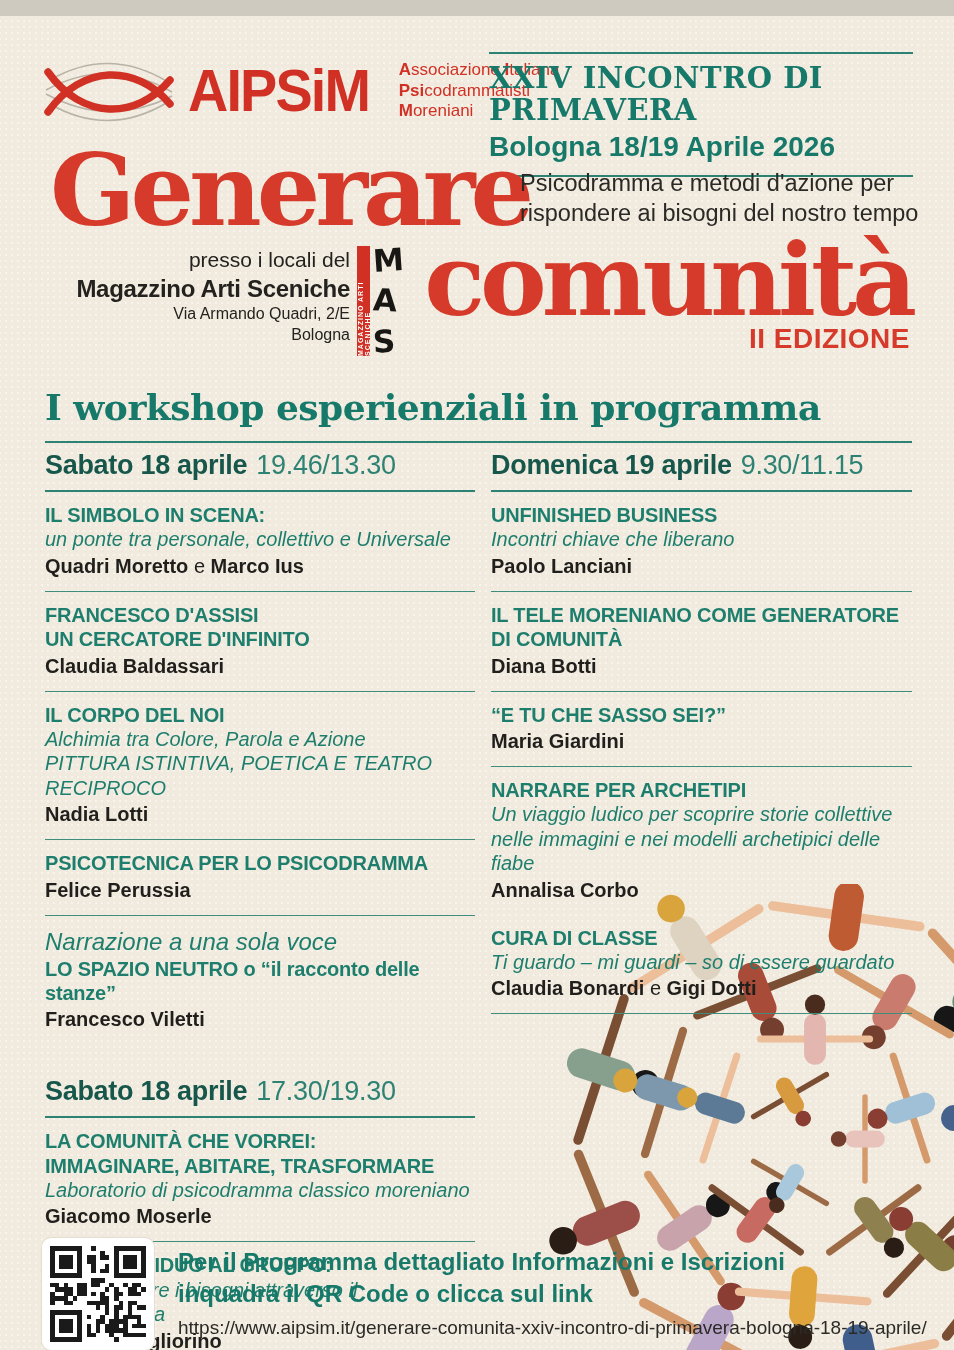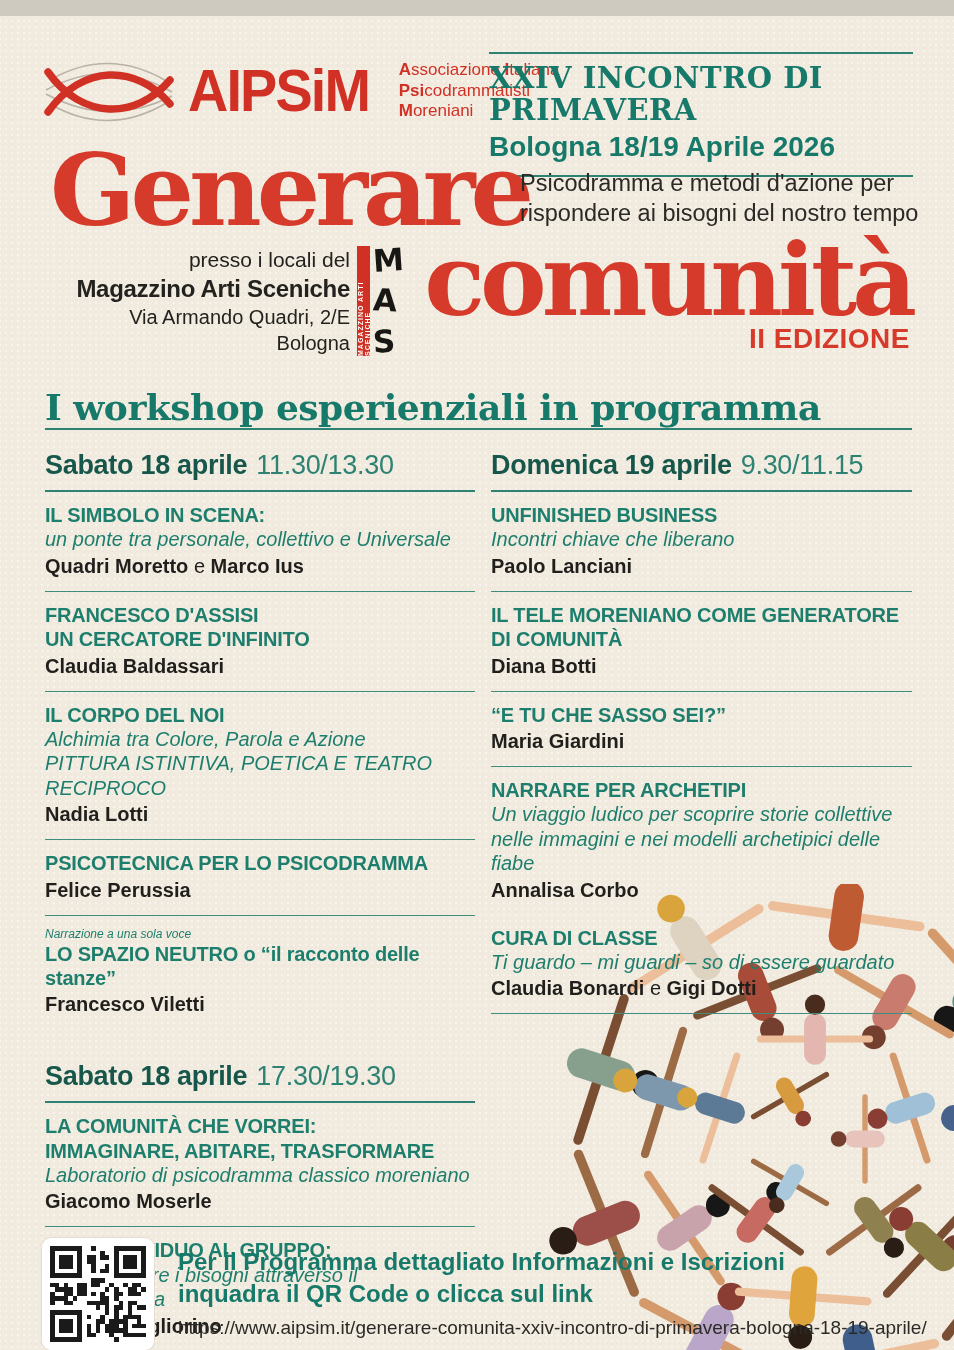--- a/index.html
+++ b/index.html
@@ -29,44 +29,44 @@
   .title-1{position:absolute;left:50px;top:124px;font-family:"DejaVu Serif",serif;font-weight:700;
     font-size:100px;line-height:1;color:#d63a2a;letter-spacing:-5px;}
   .title-2{position:absolute;right:42px;top:214px;font-family:"DejaVu Serif",serif;font-weight:700;
     font-size:100px;line-height:1;color:#d63a2a;letter-spacing:-5px;text-align:right;}
   .subtitle{position:absolute;left:520px;top:152px;font-size:23.5px;line-height:1.28;color:#2b2926;}
   .edition{position:absolute;right:44px;top:307px;font-size:28px;font-weight:700;color:#d63a2a;letter-spacing:0.5px;}
   
   .venue{position:absolute;left:58px;top:230px;width:292px;text-align:right;line-height:1.3;}
   .venue .v-intro{font-size:21px;}
   .venue .v-name{font-size:24px;font-weight:700;letter-spacing:-0.3px;}
-  .venue .v-addr,.venue .v-city{font-size:20px;}
+  .venue .v-addr,.venue .v-city{font-size:16px;}
   .mas{position:absolute;left:357px;top:230px;height:110px;display:flex;gap:3px;}
   .mas-strip{width:13px;background:#d13125;color:#fff;display:flex;align-items:center;justify-content:center;
     writing-mode:vertical-rl;transform:rotate(180deg);font-size:7px;font-weight:700;letter-spacing:1px;}
   .mas-letters{display:flex;flex-direction:column;justify-content:space-between;
     font-family:"DejaVu Sans",sans-serif;font-weight:800;font-size:31px;line-height:0.95;color:#191714;}
   .mas-letters span:nth-child(1){transform:rotate(-4deg);}
   .mas-letters span:nth-child(2){transform:rotate(3deg);}
   .mas-letters span:nth-child(3){transform:rotate(-3deg);}
   
   .program-head{position:absolute;left:45px;top:370px;width:867px;
     font-family:"DejaVu Serif",serif;font-weight:700;font-size:36px;color:#16796a;
-    letter-spacing:-0.5px;border-bottom:2.5px solid #2d8273;}
+    letter-spacing:-0.5px;padding-bottom:13px;border-bottom:2.5px solid #2d8273;}
   .col{position:absolute;top:434px;}
   .col-left{left:45px;width:430px;}
   .col-right{left:491px;width:421px;}
   .shead{display:flex;align-items:baseline;gap:9px;font-size:27px;letter-spacing:-0.3px;
     padding-bottom:9px;border-bottom:2px solid #2d8273;}
   .shead .day{font-weight:700;color:#17574b;}
   .shead .time{font-weight:400;color:#2d8273;}
   .shead.second{margin-top:32px;}
   .workshop{padding:11px 0 12px 0;border-bottom:1.5px solid #3f8d7d;}
   .workshop.last{border-bottom:none;}
-  .wpre{font-size:12px;font-style:italic;color:#1e7e6d;line-height:1.25;}
+  .wpre{font-size:24px;font-style:italic;color:#1e7e6d;line-height:1.25;}
   .wtitle{font-size:20px;font-weight:700;color:#1e7e6d;line-height:1.22;white-space:pre-line;letter-spacing:-0.2px;}
   .wsub{font-size:20px;font-style:italic;color:#1e7e6d;line-height:1.22;white-space:pre-line;}
   .wname{font-size:20px;font-weight:700;color:#211f1c;line-height:1.25;margin-top:2px;}
   .wname .sep{font-weight:400;}
   .wpre:empty,.wsub:empty{display:none;}
   
   .people-wrap{position:absolute;left:540px;top:868px;width:414px;height:482px;}
   
   .footer{position:absolute;left:42px;top:1222px;display:flex;gap:24px;align-items:flex-start;}
   .qr-card{background:#ffffff;border-radius:9px;padding:8px;width:96px;height:96px;box-shadow:0 0 0 1px #e5ded0;}
@@ -248,21 +248,21 @@
         <span>A</span>
         <span>S</span>
     </div>
   </div>
 
   <div class="program-head">I workshop esperienziali in programma</div>
 
   <div class="col col-left">
     <div class="shead">
       <span class="day">Sabato 18 aprile</span>
-      <span class="time">11.30/13.30</span>
+      <span class="time">19.46/13.30</span>
     </div>
 
     <div class="workshop">
       <div class="wtitle">IL SIMBOLO IN SCENA:</div>
       <div class="wsub">un ponte tra personale, collettivo e Universale</div>
       <div class="wname"><span>Quadri Moretto</span><span class="sep"> e </span><span>Marco Ius</span></div>
     </div>
     <div class="workshop">
       <div class="wtitle">FRANCESCO D'ASSISI
 UN CERCATORE D'INFINITO</div>

